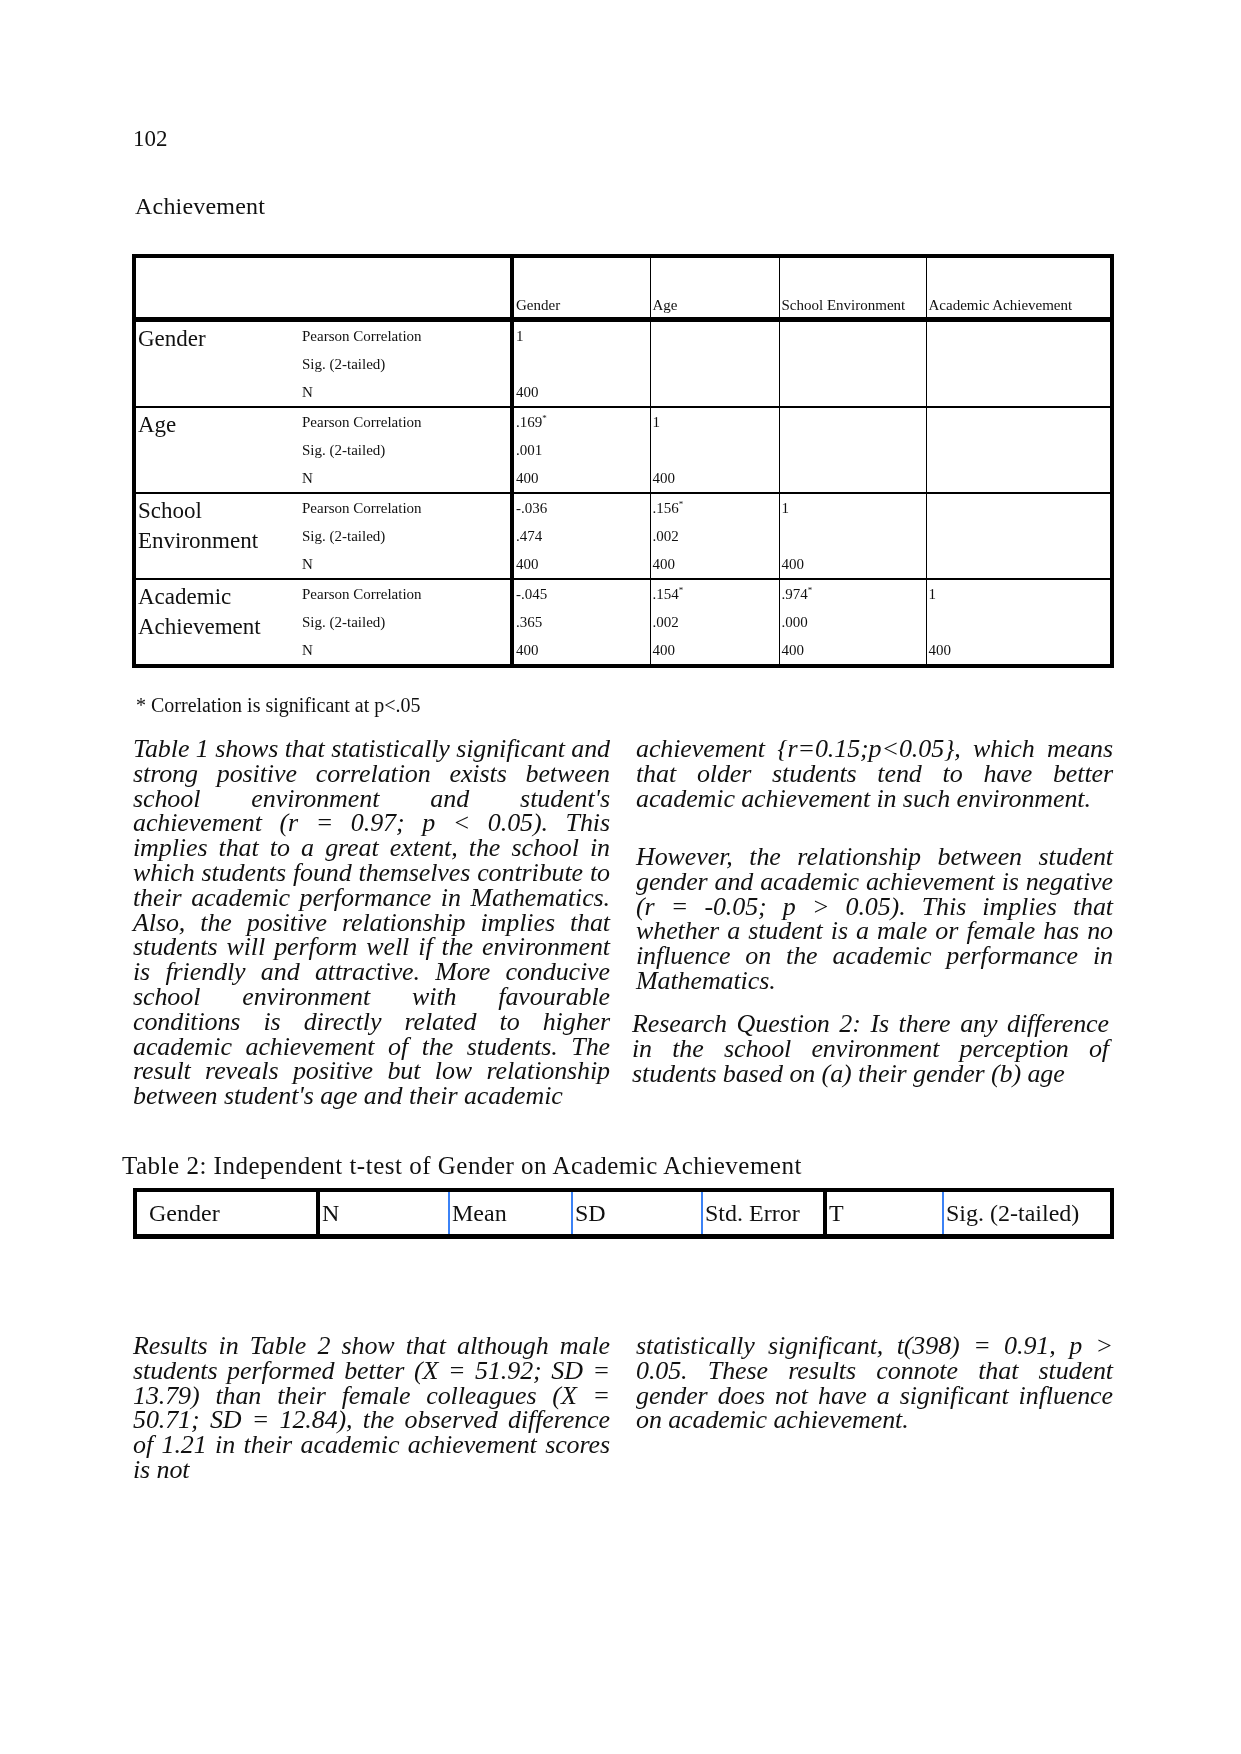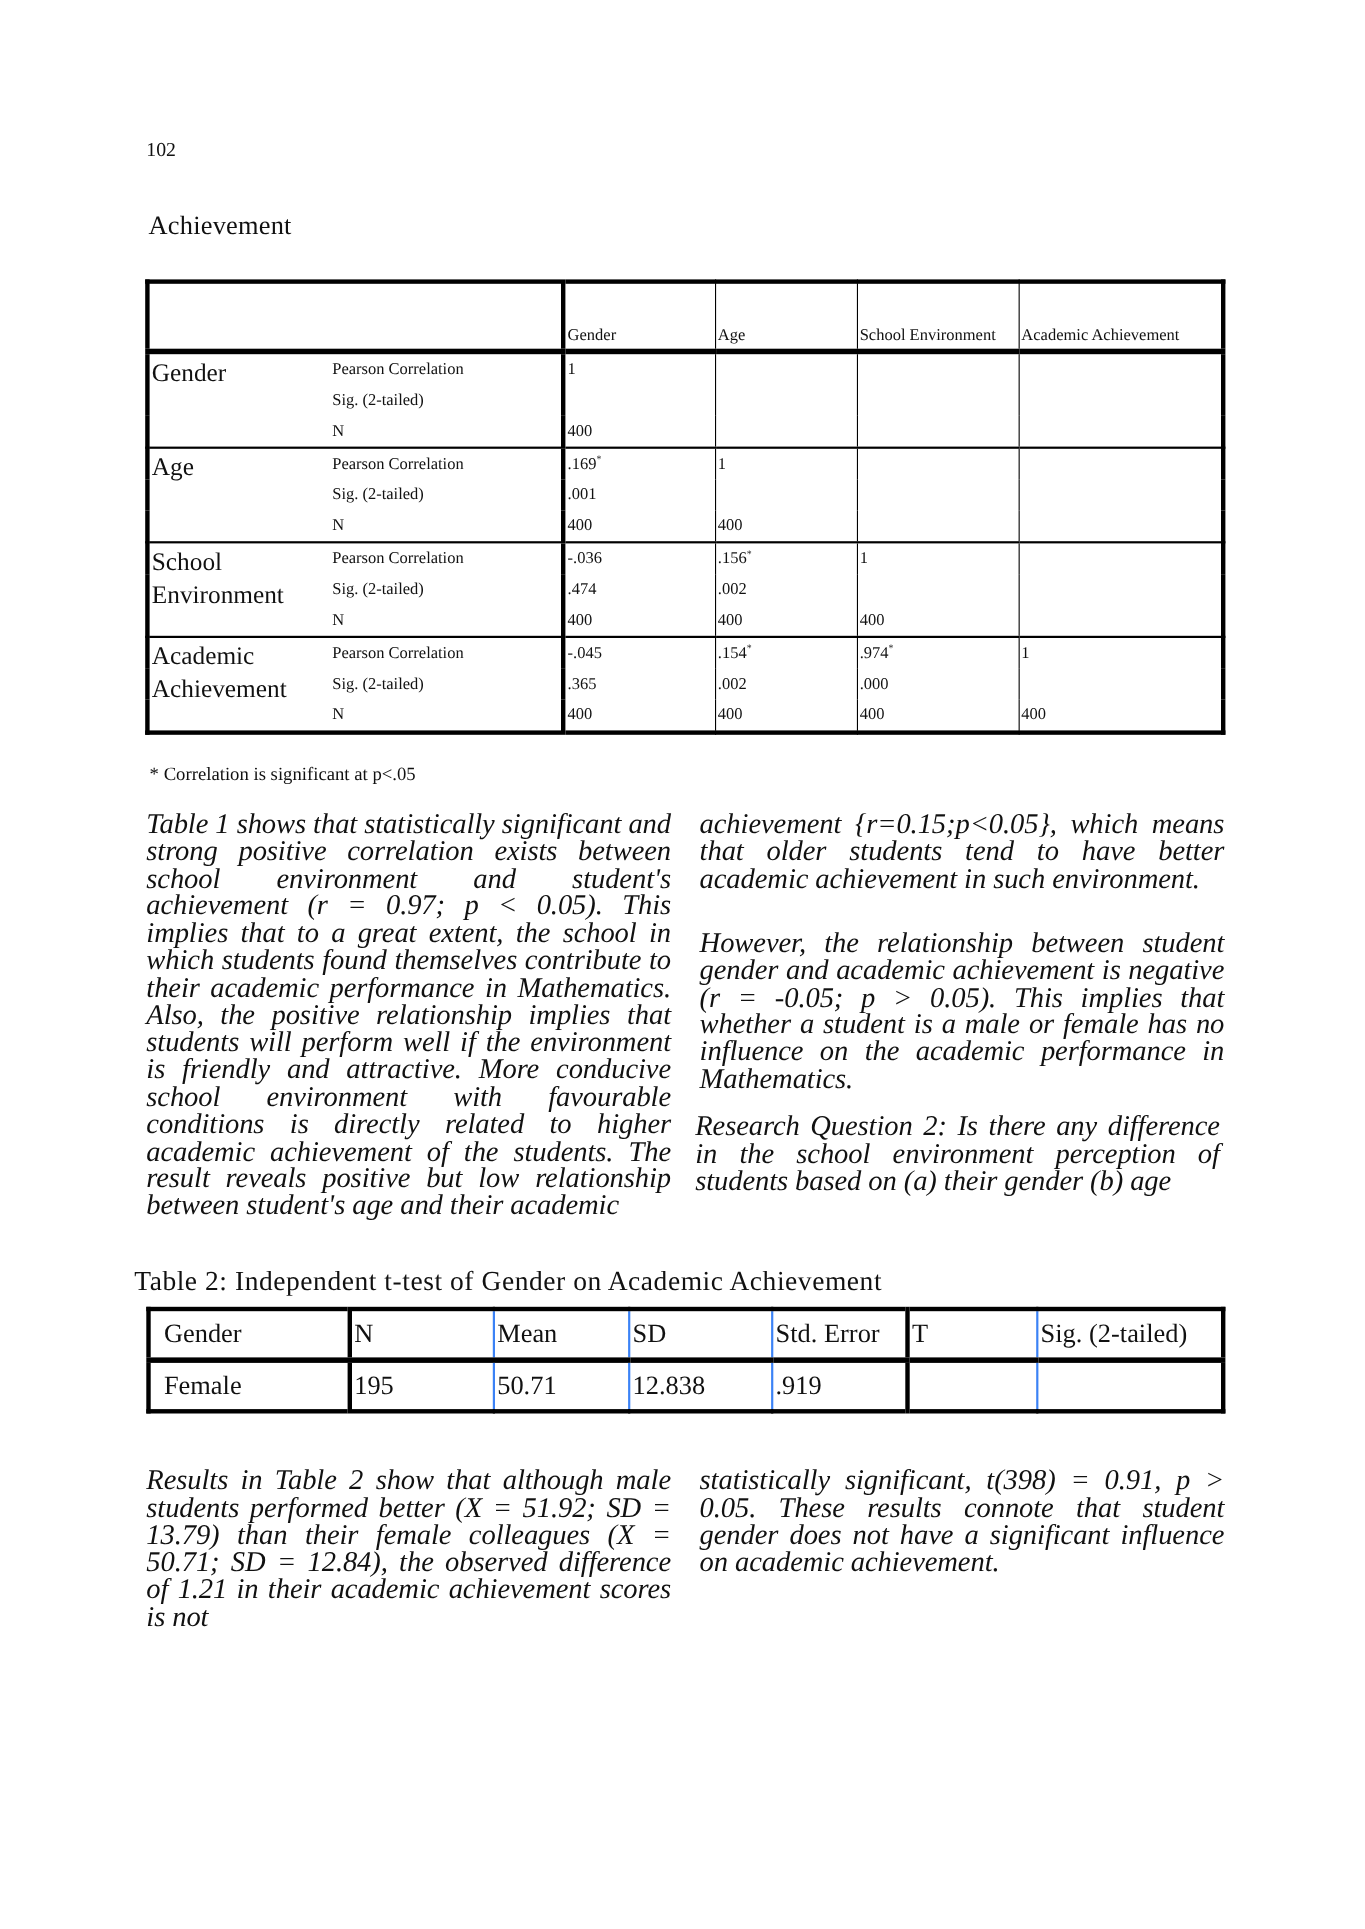--- a/index.html
+++ b/index.html
@@ -1,21 +1,21 @@
 <!DOCTYPE html>
 <html><head>
 <meta charset="utf-8">
 <style>
   html, body { margin: 0; padding: 0; background: #ffffff; }
   body {
     width: 1241px; height: 1754px; position: relative; overflow: hidden;
     font-family: "Liberation Serif", "DejaVu Serif", serif; color: #111;
   }
   .abs { position: absolute; }
-  #page-number { left: 133px; top: 126px; font-size: 18px; }
+  #page-number { left: 133px; top: 126px; font-size: 23px; }
   #t1-caption { left: 135px; top: 192px; width: 960px; font-size: 24px; line-height: 28px; letter-spacing: 0.2px; }
 
   
   #table1 {
     left: 132px; top: 254px; width: 978px;
     border-collapse: collapse; table-layout: fixed;
     border: 4px solid #000;
   }
   #table1 td, #table1 th { padding: 0 0 0 2px; vertical-align: top; font-weight: normal; text-align: left; }
   #table1 thead th { height: 56px; vertical-align: bottom; padding-bottom: 3px; font-size: 15px; border-bottom: 5px solid #000; border-left: 1.5px solid #000; }
@@ -23,21 +23,21 @@
   #table1 thead th.blank2 { border-left: none; }
   #table1 .grp td { font-size: 15px; height: 28px; line-height: 28px; }
   #table1 .grp td.rowlabel { font-size: 23px; line-height: 30px; padding-top: 2px; }
   #table1 .grp td.statlabel { padding-left: 2px; margin-left: 46px; }
   #table1 .grp td.val { border-left: 1.5px solid #000; }
   #table1 .grp td.val.first { border-left: 4px solid #000; }
   #table1 tbody tr.grp-end td { border-bottom: 2px solid #000; }
   #table1 tbody tr.grp-last td { border-bottom: none; }
   #table1 .sup { font-size: 9px; vertical-align: super; line-height: 0; }
 
-  #t1-footnote { left: 136px; top: 694px; font-size: 17px; }
+  #t1-footnote { left: 136px; top: 694px; font-size: 20px; }
 
   .para {
     position: absolute; font-size: 26px; line-height: 24.8px; text-align: justify;
     letter-spacing: -0.1px;
     font-style: italic;
   }
   #p-left1 { left: 133px; top: 737px; width: 477px; }
   #p-right1 { left: 636px; top: 737px; width: 477px; }
   #p-right2 { left: 636px; top: 845px; width: 477px; }
   #p-right3 { left: 632px; top: 1012px; width: 477px; }
@@ -218,26 +218,17 @@
       <th>Gender</th>
       <th class="ncol">N</th>
       <th>Mean</th>
       <th>SD</th>
       <th>Std. Error</th>
       <th class="tcol">T</th>
       <th>Sig. (2-tailed)</th>
     </tr>
   </thead>
   <tbody>
-    <tr>
-      <td>Female</td>
-      <td class="ncol">195</td>
-      <td>50.71</td>
-      <td>12.838</td>
-      <td>.919</td>
-      <td class="tcol"></td>
-      <td></td>
-    </tr>
   </tbody>
 </table>
 
 <div id="p-left2" class="para">Results in Table 2 show that although male students performed better (X = 51.92; SD = 13.79) than their female colleagues (X = 50.71; SD = 12.84), the observed difference of 1.21 in their academic achievement scores is not</div>
 <div id="p-right4" class="para">statistically significant, t(398) = 0.91, p &gt; 0.05. These results connote that student gender does not have a significant influence on academic achievement.</div>
 
 </body></html>

